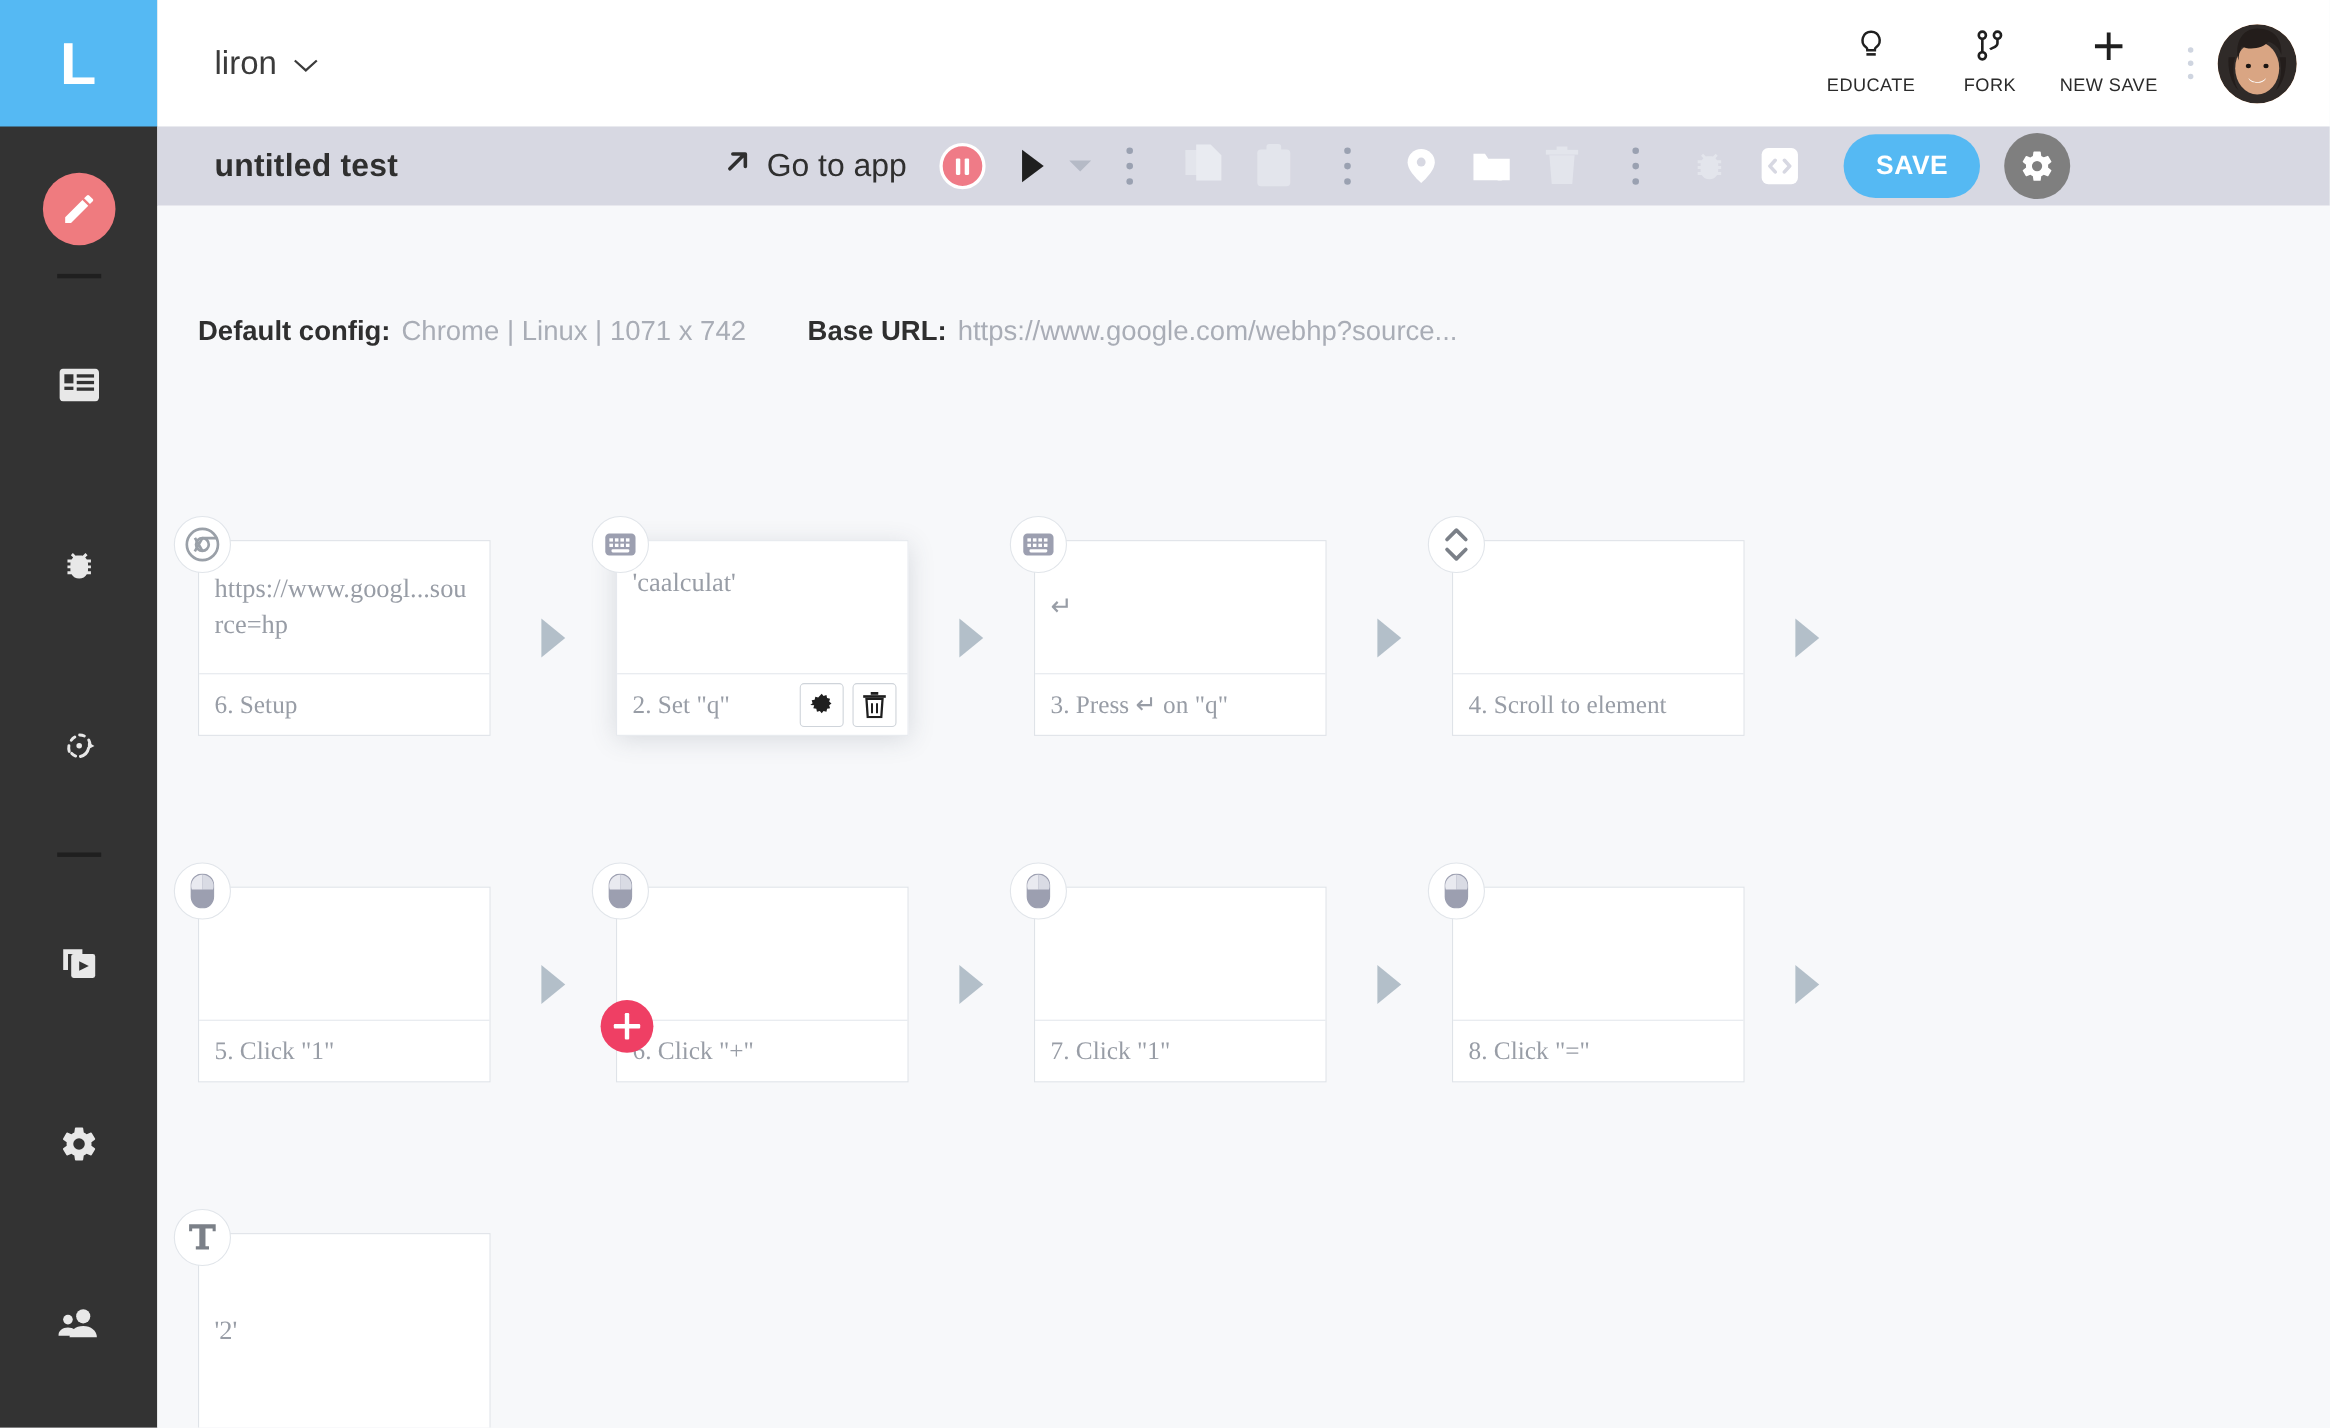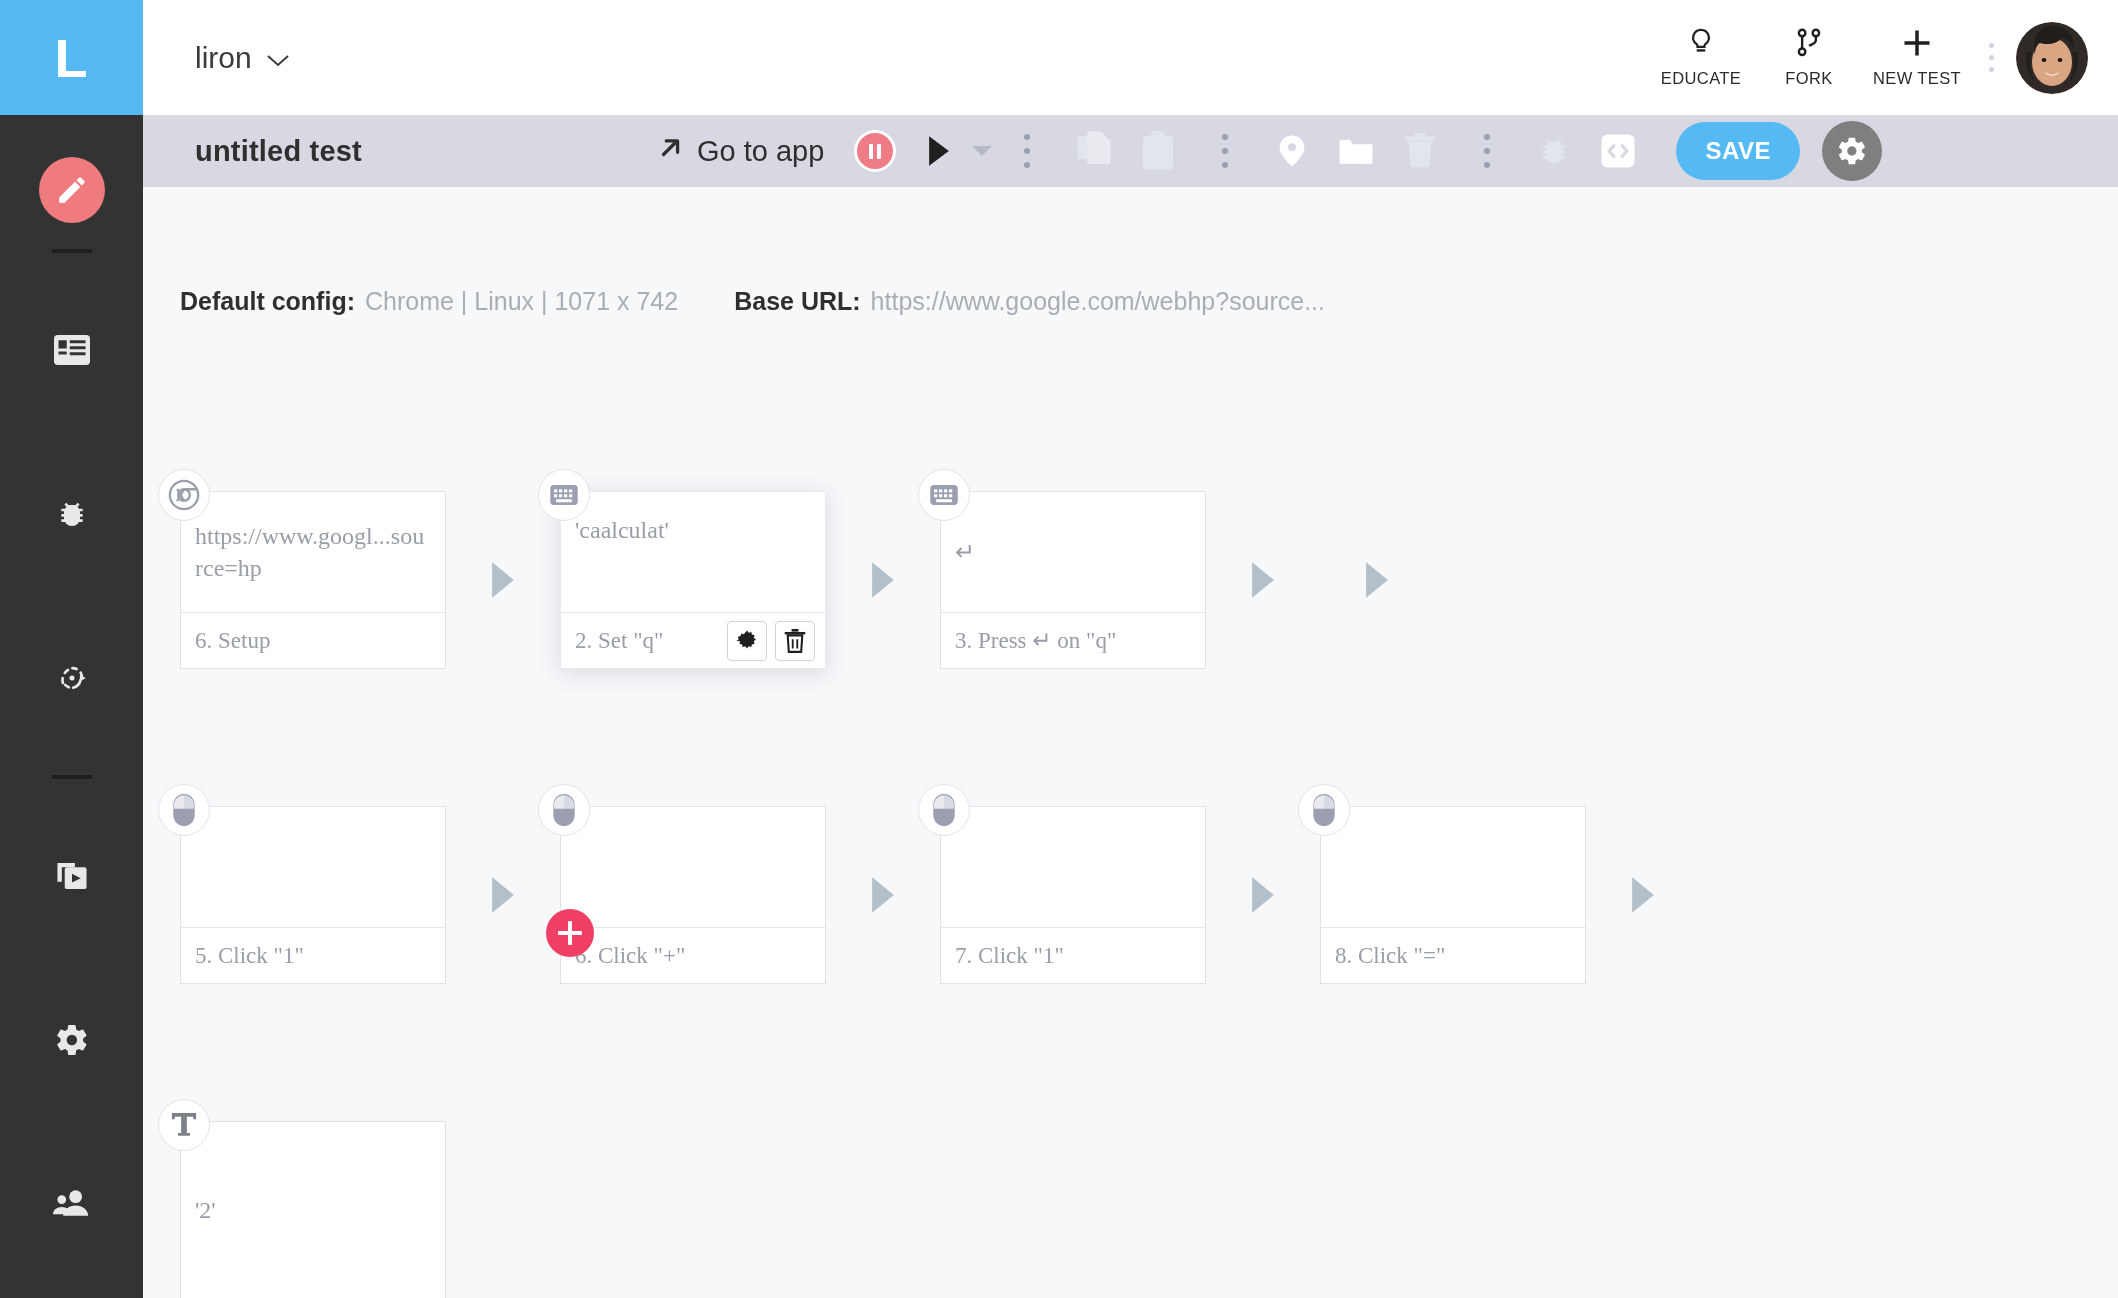--- a/index.html
+++ b/index.html
@@ -325,21 +325,21 @@
         </span>
         <span class="lbl">FORK</span>
       </div>
 
       <div class="top-action">
         <span>
           <svg width="30" height="30" viewBox="0 0 24 24">
               <path d="M12 2v20M2 12h20" stroke="#1f1f1f" stroke-width="2.8"></path>
             </svg>
         </span>
-        <span class="lbl">NEW TEST</span>
+        <span class="lbl">NEW SAVE</span>
       </div>
 
       <div class="top-dots">
         <i></i>
           <i></i>
           <i></i>
       </div>
 
       <div class="avatar">
         <svg width="72" height="72" viewBox="0 0 72 72">
@@ -563,20 +563,34 @@
                 <div class="card-foot">
                   <span>3. Press ↵ on "q"</span>
                 </div>
               </div>
             </div>
             <div class="arrow-gap">
               <svg width="28" height="38" viewBox="0 0 20 28">
                 <path d="M2 1l16 13L2 27z" fill="#b3bfc9"></path>
               </svg>
             </div>
+            <div class="stepwrap">
+              <div class="badge">
+                <svg width="26" height="34" viewBox="0 0 18 26">
+                  <path d="M2.5 9.5L9 3l6.5 6.5" fill="none" stroke="#7b8088" stroke-width="2.6" stroke-linecap="round" stroke-linejoin="round"></path>
+                  <path d="M2.5 16.5L9 23l6.5-6.5" fill="none" stroke="#7b8088" stroke-width="2.6" stroke-linecap="round" stroke-linejoin="round"></path>
+                </svg>
+              </div>
+              <div class="card">
+                <div class="card-body"></div>
+                <div class="card-foot">
+                  <span>4. Scroll to element</span>
+                </div>
+              </div>
+            </div>
             <div class="arrow-gap">
               <svg width="28" height="38" viewBox="0 0 20 28">
                 <path d="M2 1l16 13L2 27z" fill="#b3bfc9"></path>
               </svg>
             </div>
           </div>
           <div class="row">
             <div class="stepwrap">
               <div class="badge">
                 <svg width="24" height="32" viewBox="0 0 16 24">

